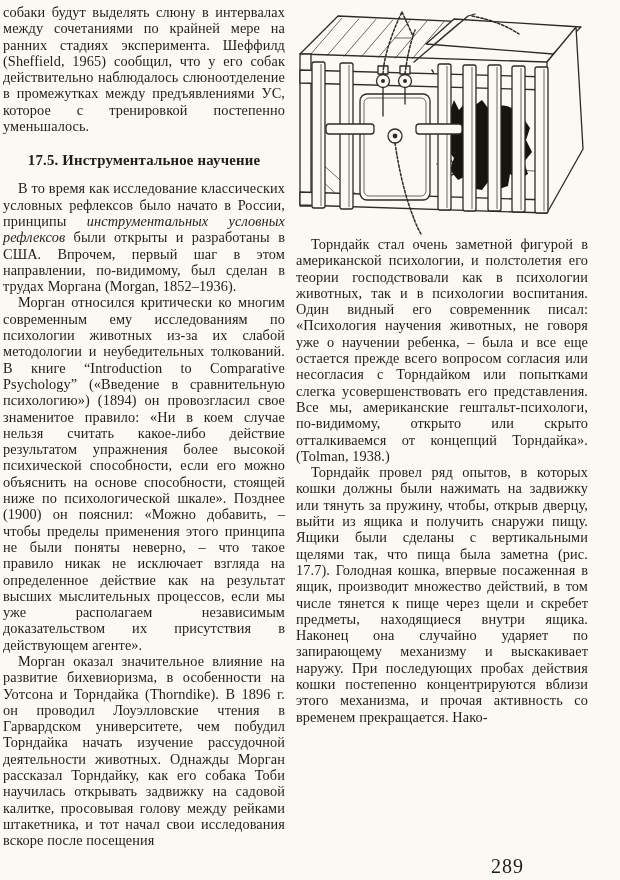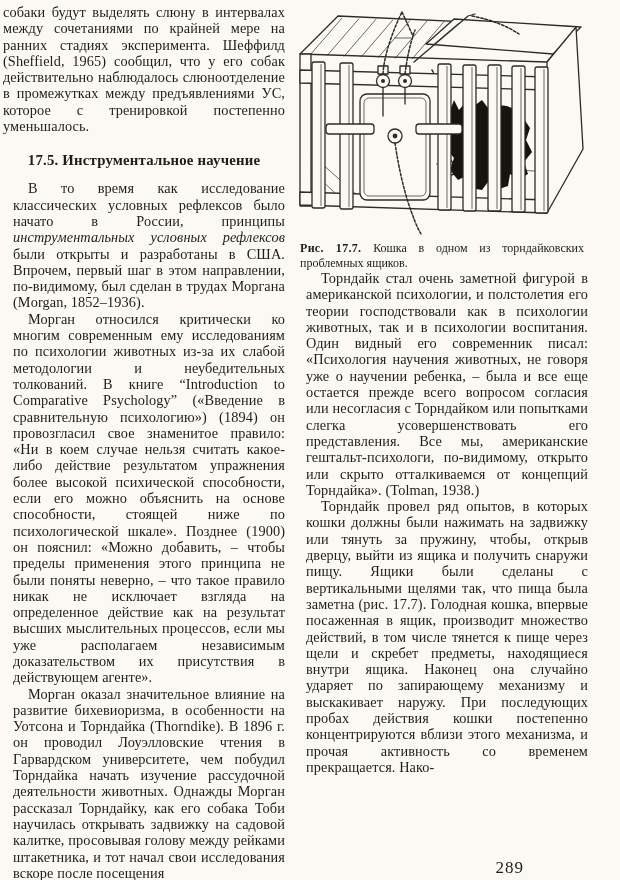--- a/index.html
+++ b/index.html
@@ -16,38 +16,38 @@
   }
   .cols{display:flex;}
   .col-left{width:282px;flex:0 0 282px;}
   .col-right{width:292px;flex:0 0 292px;margin-left:11px;}
   p.body-text{
     margin:0;
     font-size:14.3px;line-height:16.3px;
     text-align:justify;
     letter-spacing:0.1px;
   }
-  p.indent{text-indent:15px;margin-left:10px;}
+  p.indent{text-indent:15px;}
   h2.section-heading{
     margin:18px 0 12px 0;
     font-size:14.8px;line-height:16px;
     font-weight:bold;letter-spacing:0.2px;text-align:center;
   }
   .figure-wrap{width:292px;height:232px;position:relative;}
   .figure-wrap svg{display:block;}
   .caption{
     margin:5px 4px 0 4px;
     font-size:12px;line-height:14.5px;
     text-align:justify;
   }
   .caption b{letter-spacing:0.3px;}
   .rc-text{margin-top:13px;}
   .page-number{
     position:absolute;right:46px;bottom:2px;
-    font-size:17px;letter-spacing:1px;
+    font-size:20px;letter-spacing:1px;
   }
   .ital{font-style:italic;}
   .fig-stroke{fill:none;stroke:#2e2a24;stroke-width:1.3;stroke-linejoin:round;stroke-linecap:round;}
   .fig-fill{fill:#fbf9f4;stroke:#2e2a24;stroke-width:1.3;stroke-linejoin:round;}
   .fig-thin{fill:none;stroke:#2e2a24;stroke-width:0.7;}
   .fig-string{fill:none;stroke:#2e2a24;stroke-width:1.5;stroke-dasharray:2.6 1.8;stroke-linecap:round;}
 </style>
 </head>
 <body>
 
@@ -144,21 +144,20 @@
           <path class="fig-string" d="M87,70 C88,50 98,24 106,8"></path>
           <path class="fig-string" d="M106,8 L117,32"></path>
           <line class="fig-thin" x1="98" y1="34" x2="115" y2="34"></line>
           <path class="fig-string" d="M109,70 C111,54 114,40 119,26"></path>
 
           <path class="fig-stroke" stroke-width="2.4" d="M118,58 L172,12 L179,10"></path>
           <path class="fig-string" d="M176,12 C196,16 211,22 223,30"></path>
         </svg>
       </div>
 
-      <p class="caption"><b>Рис. 17.7.</b> <span>Кошка в одном из торндайковских проблемных ящиков.</span></p>
 
 
       <p class="body-text indent">Торндайк стал очень заметной фигурой в американской психологии, и полстолетия его теории господствовали как в психологии животных, так и в психологии воспитания. Один видный его современник писал: «Психология научения животных, не говоря уже о научении ребенка, – была и все еще остается прежде всего вопросом согласия или несогласия с Торндайком или попытками слегка усовершенствовать его представления. Все мы, американские гештальт-психологи, по-видимому, открыто или скрыто отталкиваемся от концепций Торндайка». (Tolman, 1938.)</p>
 
       <p class="body-text indent">Торндайк провел ряд опытов, в которых кошки должны были нажимать на задвижку или тянуть за пружину, чтобы, открыв дверцу, выйти из ящика и получить снаружи пищу. Ящики были сделаны с вертикальными щелями так, что пища была заметна (рис. 17.7). Голодная кошка, впервые посаженная в ящик, производит множество действий, в том числе тянется к пище через щели и скребет предметы, находящиеся внутри ящика. Наконец она случайно ударяет по запирающему механизму и выскакивает наружу. При последующих пробах действия кошки постепенно концентрируются вблизи этого механизма, и прочая активность со временем прекращается. Нако-</p>
     </div>
   </div>
 
   <div class="page-number">289</div>
 </div>

